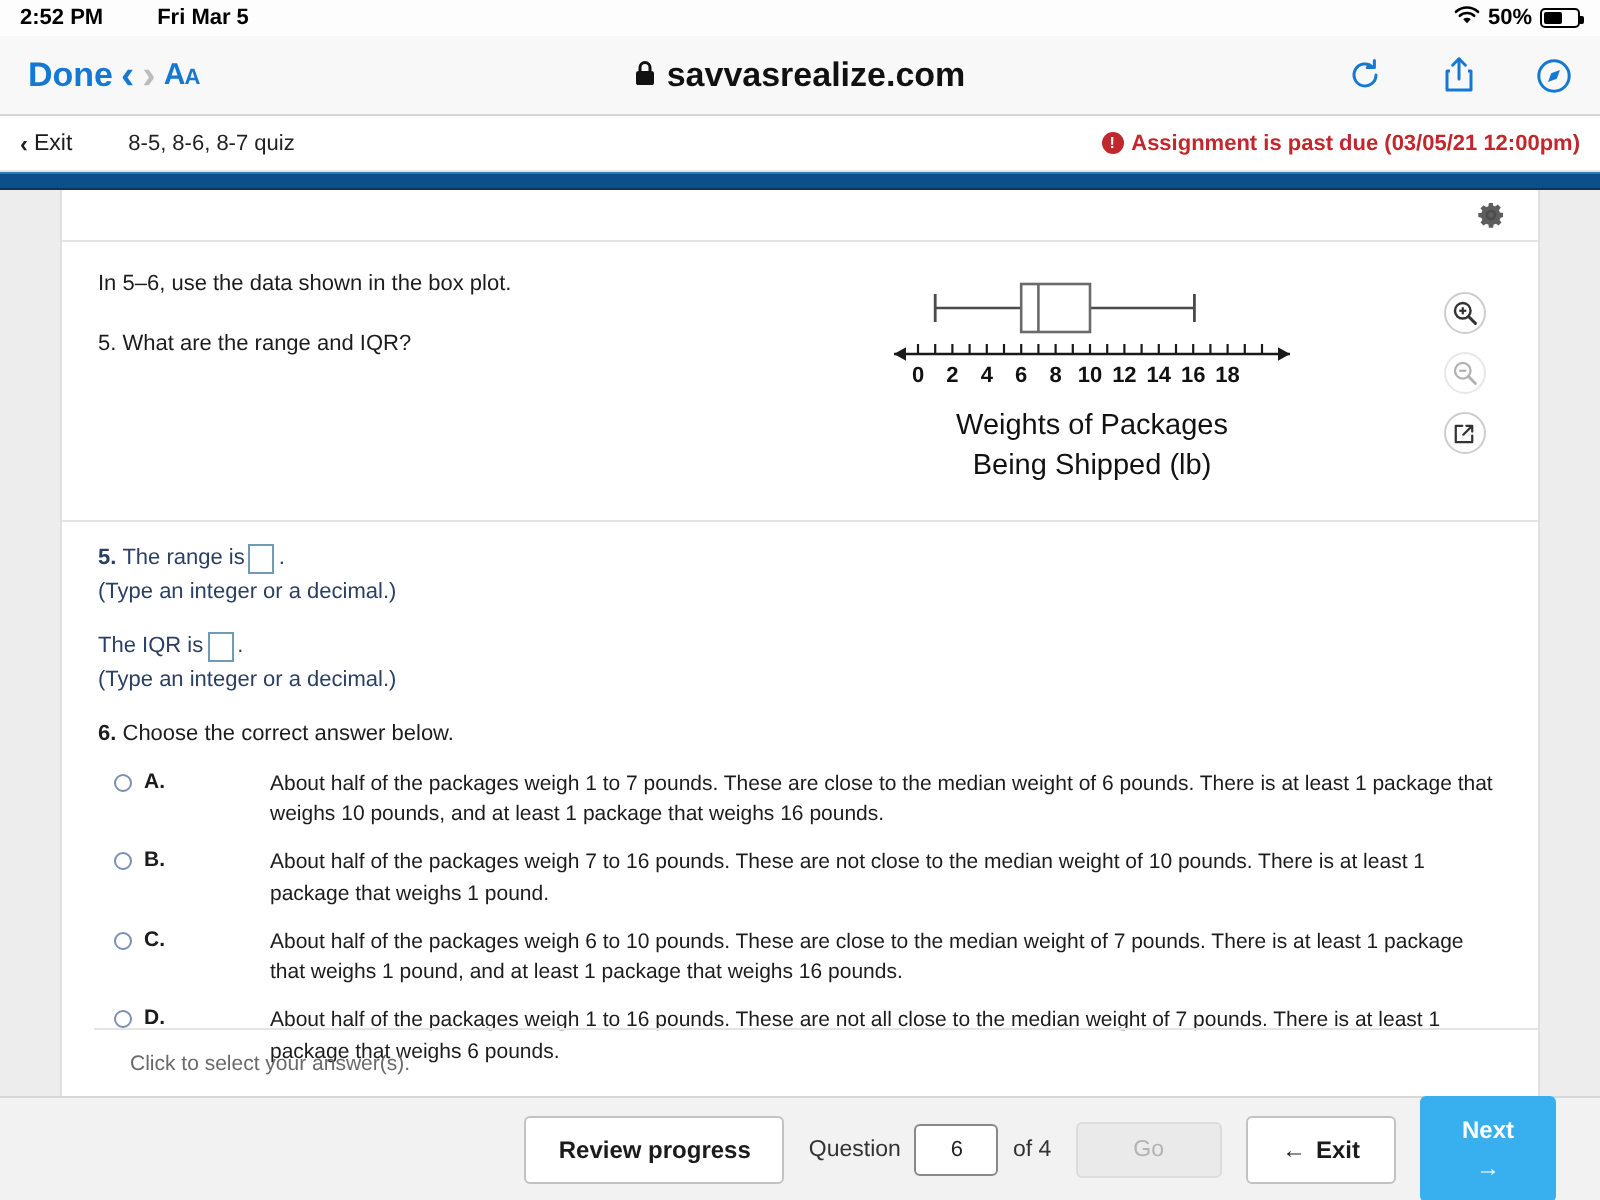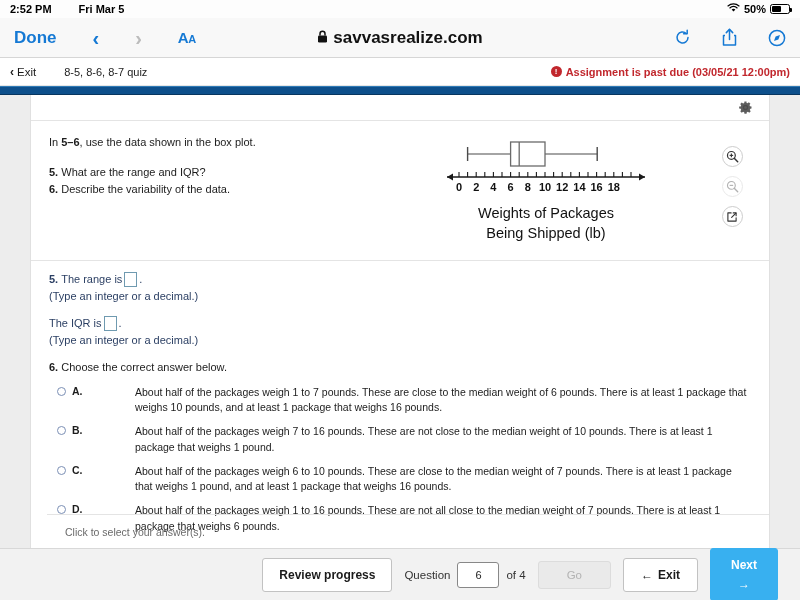--- a/index.html
+++ b/index.html
@@ -37,21 +37,21 @@
 
   
   #browser-bar {
     height: 40px; width: 100%;
     background: #f8f8f8;
     border-bottom: 1px solid #d6d6d6;
     display: flex; align-items: center;
     padding: 0 14px;
     position: relative;
   }
-  .bb-left { display: flex; align-items: center; gap: 36px; z-index: 2; }
+  .bb-left { display: flex; align-items: center; gap: 4px; z-index: 2; }
   .bb-right { margin-left: auto; display: flex; align-items: center; gap: 30px; z-index: 2; }
   #done-button { color: #1579d4; font-size: 17px; font-weight: bold; cursor: pointer; }
   .nav-chev { font-size: 20px; font-weight: 600; line-height: 1; }
   .nav-chev.enabled { color: #1579d4; }
   .nav-chev.disabled { color: #bcbcbc; }
   #aa-button { color: #1579d4; font-weight: bold; font-size: 15px; letter-spacing: -0.5px; }
   #aa-button .small { font-size: 11px; }
   #url-display {
     position: absolute; left: 0; right: 0; top: 0; bottom: 0;
     display: flex; align-items: center; justify-content: center;
@@ -116,21 +116,21 @@
 
   
   #prompt-section {
     display: flex; padding: 13px 18px 8px 18px;
     border-bottom: 1px solid #e4e4e4;
     min-height: 140px;
   }
   #prompt-text { width: 330px; flex: none; }
   #prompt-text .line { font-size: 11px; color: #1c1c1c; line-height: 1.55; }
   #prompt-text .intro { margin-bottom: 13px; }
-  #prompt-text b { font-weight: bold; margin-top: 32px; }
+  #prompt-text b { font-weight: normal; margin-top: 32px; }
 
   
   #figure-area {
     flex: 1; display: flex; flex-direction: column;
     align-items: center; padding-top: 2px;
   }
   #boxplot-svg { display: block; }
   .fig-caption {
     font-size: 14.5px; color: #111;
     text-align: center; line-height: 1.35;
@@ -323,24 +323,20 @@
     <div id="panel-body">
 
       <div id="prompt-section">
         <div id="prompt-text">
           <div class="line intro">
             <span>In </span><b>5–6</b><span>, use the data shown in the box plot.</span>
           </div>
           <div class="line">
             <b>5.</b>
             <span>What are the range and IQR?</span>
-          </div>
-          <div class="line">
-            <b>6.</b>
-            <span>Describe the variability of the data.</span>
           </div>
         </div>
 
         <div id="figure-area">
           <svg id="boxplot-svg" width="210" height="68" viewBox="0 0 210 68">
 
             <line x1="26.6" y1="18" x2="156.2" y2="18" stroke="#4a4a4a" stroke-width="1.2"></line>
             <line x1="26.6" y1="11" x2="26.6" y2="25" stroke="#4a4a4a" stroke-width="1.4"></line>
             <line x1="156.2" y1="11" x2="156.2" y2="25" stroke="#4a4a4a" stroke-width="1.4"></line>
 

